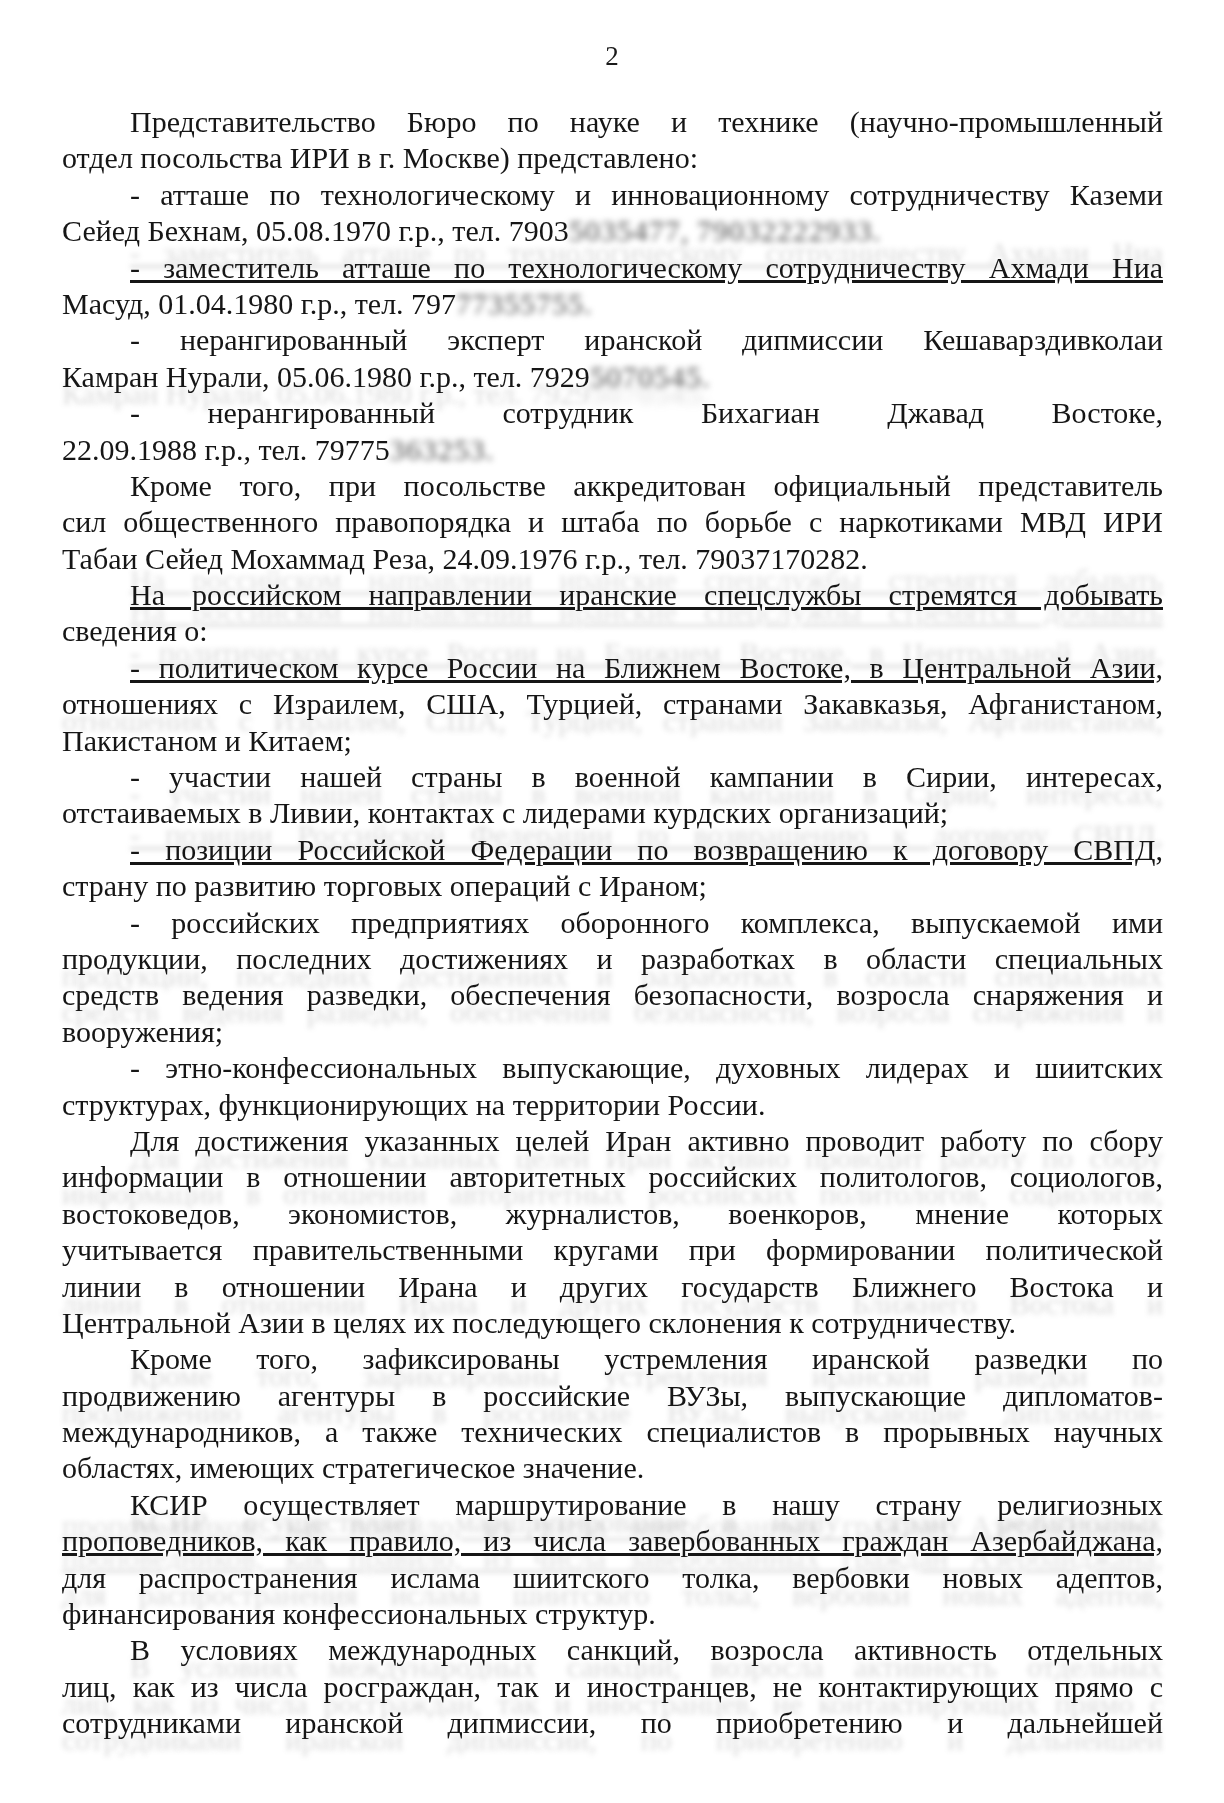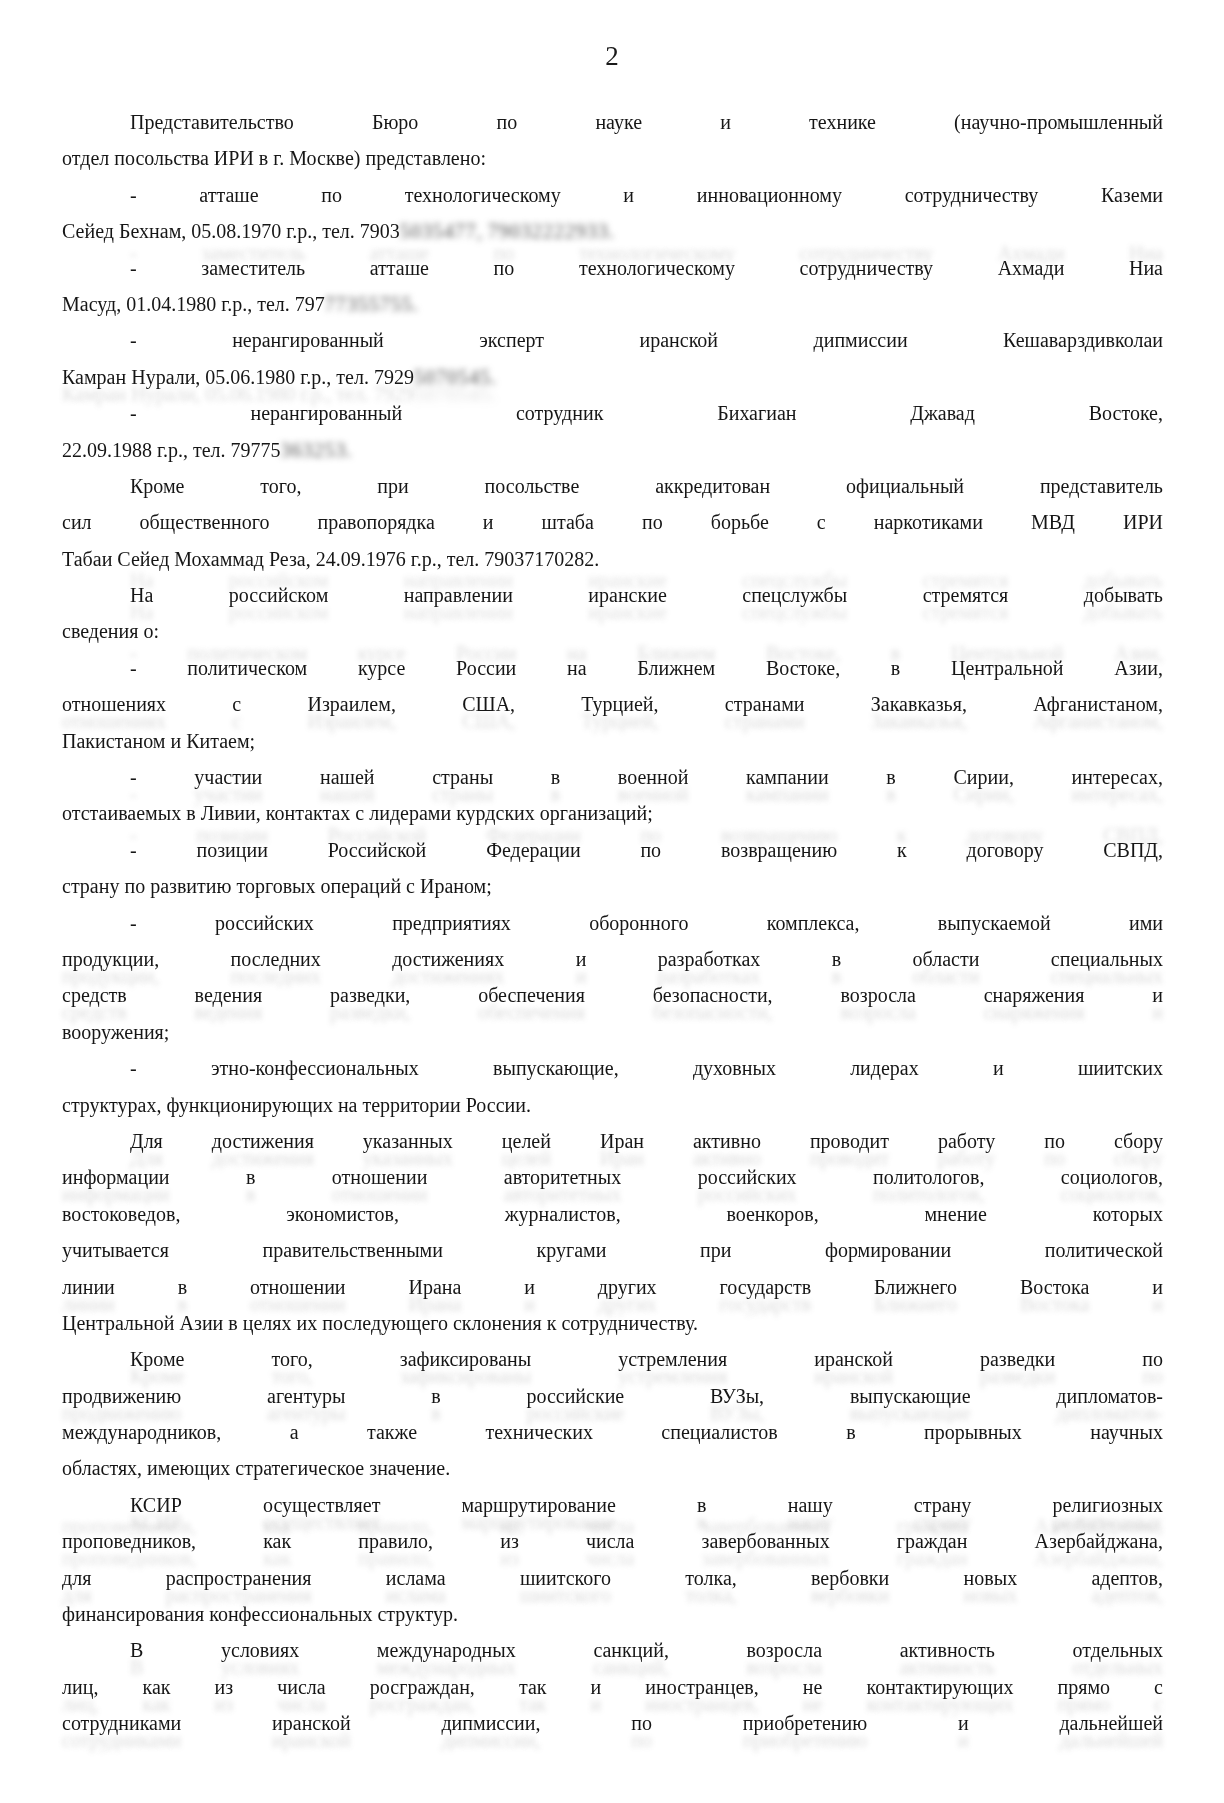--- a/index.html
+++ b/index.html
@@ -28,36 +28,36 @@
   }
   .text-body {
     position: absolute;
     left: 62px;
     top: 104px;
     width: 1101px;
   }
   .line {
     height: 36.4px;
     line-height: 36.4px;
-    font-size: 20px;
+    font-size: 30px;
     white-space: nowrap;
     text-align: left;
     box-sizing: border-box;
   }
   .line.justify {
     text-align: justify;
     text-align-last: justify;
   }
   .line.indent {
     padding-left: 68px;
   }
   
   .line.ghost-down { text-shadow: 0 17px 5px rgba(115,115,115,0.25); }
-  .line.ghost-up   { text-shadow: 0 -15px 5px rgba(115,115,115,0.25); }
-  .line.ghost-both { text-shadow: 0 17px 5px rgba(115,115,115,0.22), 0 -15px 5px rgba(115,115,115,0.22); }
+  .line.ghost-up   { text-shadow: 0 -15px 5px rgba(115,115,115,0.25); text-decoration: underline; }
+  .line.ghost-both { text-shadow: 0 17px 5px rgba(115,115,115,0.22), 0 -15px 5px rgba(115,115,115,0.22); text-decoration: underline; }
   .seg { display: inline; }
   .seg.blur {
     filter: blur(3px);
     color: #4f4f4f;
     letter-spacing: 1px;
   }
 </style>
 </head>
 <body>
 

